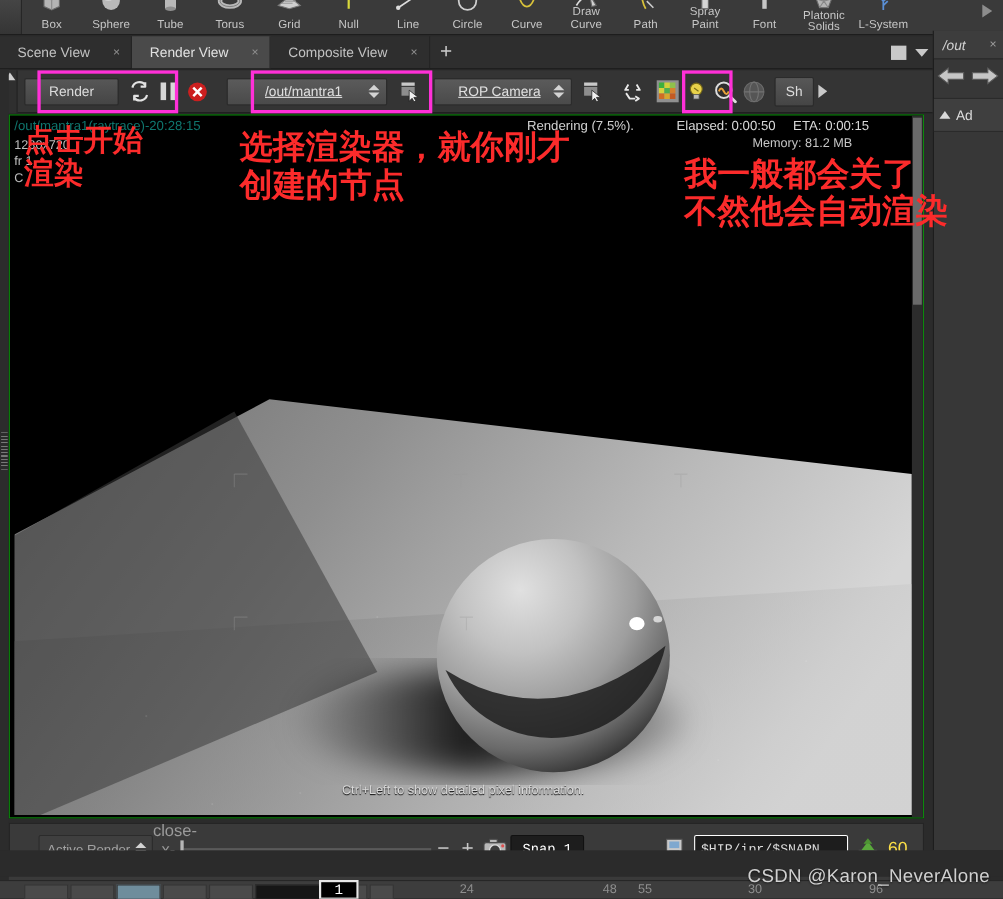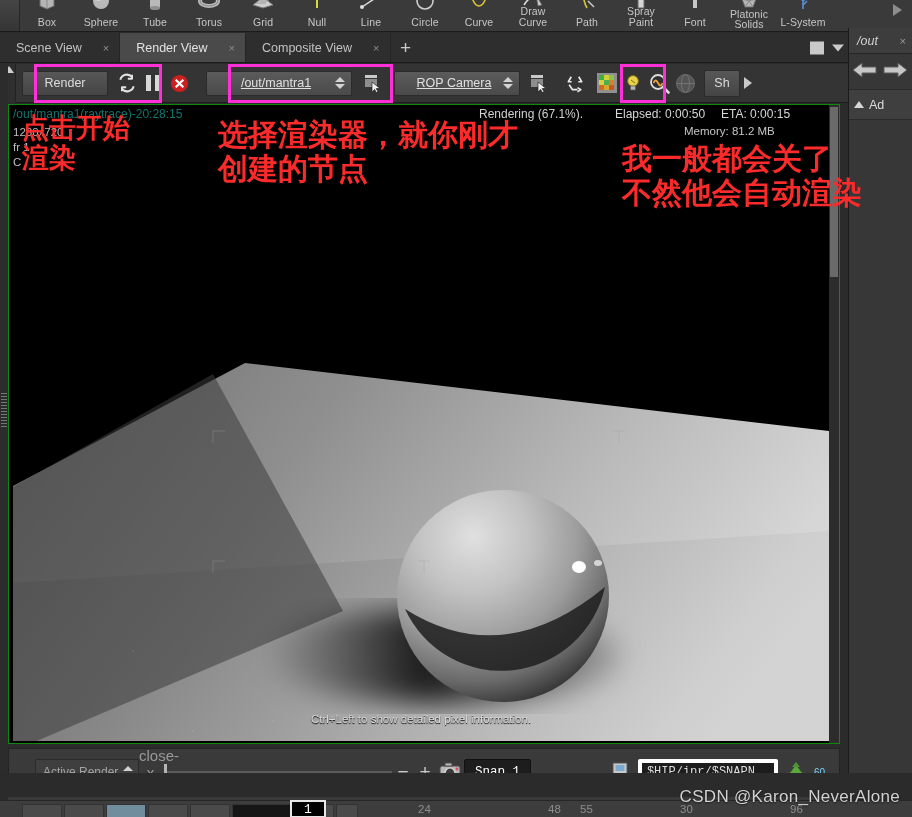--- a/index.html
+++ b/index.html
@@ -185,21 +185,21 @@
   .slider-track{ width:225px; height:3px; background:#5a5a5a; position:relative;}
   .slider-track::before{ content:''; position:absolute; left:-3px; top:-7px;
      width:3px;height:17px;background:#b6b6b6;}
   .plusminus{ color:#c9c9c9; font-size:19px; width:22px; text-align:center; cursor:pointer;}
   .snapfield{
     height:26px; background:#1d1d1d; border:1px solid #111; color:#ffffff;
     font-family:"Liberation Mono", monospace; font-size:12.5px;
     display:flex;align-items:center; padding:0 10px; border-radius:2px;
   }
   .pathfield{
-    height:26px; width:140px; background:#1d1d1d; border:4px solid #ffffff;
+    height:26px; width:140px; background:#1d1d1d; border:1px solid #ffffff;
     color:#dcdcdc; font-family:"Liberation Mono", monospace; font-size:12px;
     display:flex; align-items:center; padding:0 5px; overflow:hidden; border-radius:2px;
   }
 
   
   .splitter{ position:absolute; left:8px; top:797px; width:832px; height:8px; background:#3a3a3a;}
   .timeline{
     position:absolute; left:0; top:800px; width:912px; height:17px;
     background:#3d3d3d; border-top:1px solid #262626;
   }
@@ -576,21 +576,21 @@
           <path d="M200 430 h12 M200 430 v12"></path>
             <path d="M405 430 h12 M411 430 v12"></path>
         </g>
       </svg>
       <div class="hint">Ctrl+Left to show detailed pixel information.</div>
     </div>
 
     <div class="statusline">
       <span class="green">/out/mantra1(raytrace)-20:28:15</span>
     </div>
-    <div class="st-mid">Rendering (67.1%).</div>
+    <div class="st-mid">Rendering (7.5%).</div>
     <div class="st-el">Elapsed: 0:00:50</div>
     <div class="st-eta">ETA: 0:00:15</div>
     <div class="st-left2">
       <div>1280x720</div>
       <div>fr 1</div>
       <div>C</div>
     </div>
     <div class="st-mem">Memory: 81.2 MB</div>
 
     <div class="vp-scroll-r">
@@ -655,21 +655,21 @@
       </svg>
     </div>
     <div class="pathfield">$HIP/ipr/$SNAPN</div>
     <div style="width:36px;display:flex;justify-content:center">
       <svg width="22" height="22" viewBox="0 0 22 22">
         <rect x="3" y="12" width="16" height="8" fill="#cfcfcf" stroke="#555"></rect>
         <path d="M5 12 L11 4 L17 12 Z" fill="#5aa83c"></path>
         <path d="M7 6 L11 1 L15 6" fill="#4e9433"></path>
       </svg>
     </div>
-    <div style="color:#7dd3fc;font-size:10px;padding-right:14px">60</div>
+    <div style="color:#fde047;font-size:16px;padding-right:14px">60</div>
   </div>
 
   <div class="bottom-strip"></div>
   <div class="splitter"></div>
 
   <div class="timeline">
     <div class="tl-btns">
       <div></div>
       <div></div>
       <div class="sel"></div>

